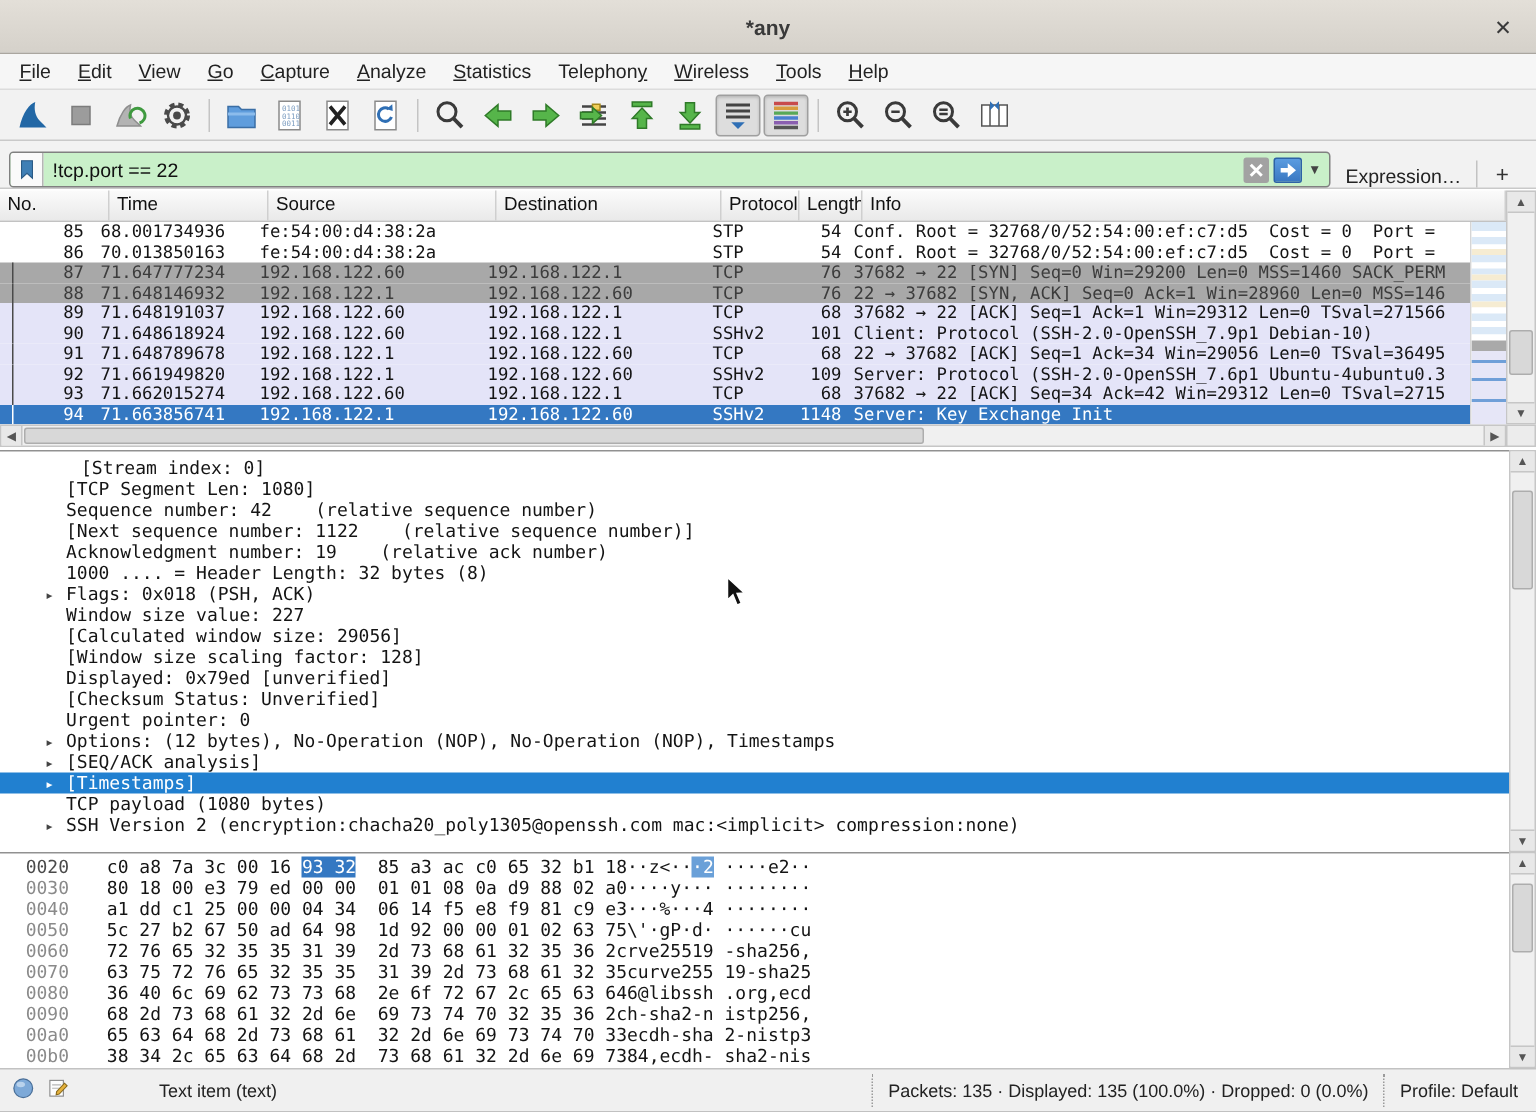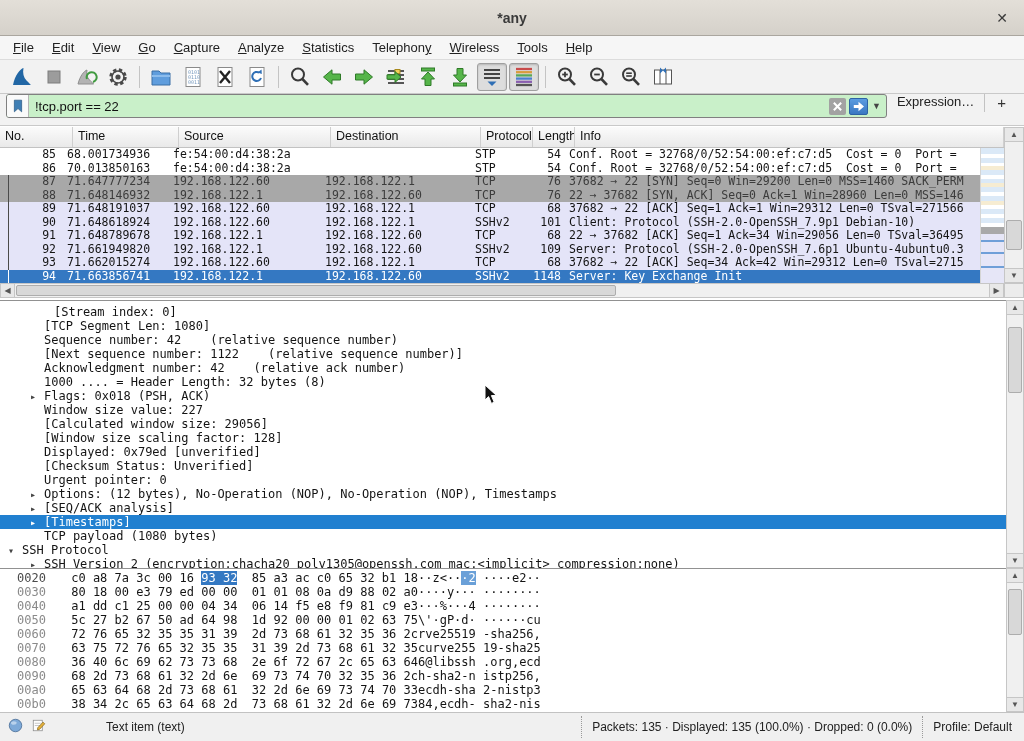--- a/index.html
+++ b/index.html
@@ -23,21 +23,21 @@
   .menu-item u { text-decoration:underline; }
   
   .toolbar { position:absolute; left:0; top:60px; width:1024px; height:34px;
     background:#f2f2f2; border-bottom:1px solid #c9c9c9; display:flex; align-items:center; padding-left:6px;}
   .tbtn { width:30px; height:28px; display:flex; align-items:center; justify-content:center; border:1px solid transparent; border-radius:3px; margin:0 1px;}
   .tbtn.pressed { background:#dddddd; border:1px solid #9f9f9f; box-shadow:inset 0 1px 2px rgba(0,0,0,.18); }
   .tbtn svg { display:block; }
   .tsep { width:1px; height:22px; background:#c4c4c4; margin:0 5px; }
   
   .filterbar { position:absolute; left:0; top:94px; width:1024px; height:32px;
-    background:#f2f2f2; border-bottom:1px solid #c9c9c9; display:flex; align-items:flex-start; padding:0 6px; }
+    background:#f2f2f2; border-bottom:1px solid #c9c9c9; display:flex; align-items:flex-end; padding:0 6px; }
   .filter-field { flex:1; height:24px; border:1px solid #808080; border-radius:3px;
     background:var(--filter-green); display:flex; align-items:center; overflow:hidden; }
   .filter-bookmark { width:22px; height:22px; background:#fafafa; border-right:1px solid #b5b5b5;
     display:flex; align-items:center; justify-content:center; }
   .filter-input { flex:1; border:none; outline:none; background:transparent;
     font-size:13px; color:#111; padding:0 6px; font-family:"Liberation Sans",sans-serif; }
   .filter-clear { width:17px; height:17px; border-radius:2px; background:#a2a2a2;
     display:flex; align-items:center; justify-content:center; margin-right:3px; }
   .filter-apply { width:19px; height:17px; border-radius:2px; background:linear-gradient(#5b9ce0,#3a78c2);
     border:1px solid #2d62a5; display:flex; align-items:center; justify-content:center; margin-right:3px;}
@@ -413,34 +413,33 @@
     <div class="thumb" style="left:15px; width:600px;"></div>
     <div class="arrow right">▶</div>
   </div>
   <div class="corner"></div>
 
   <div class="details">
       <div class="dline" style="padding-left: 40px;"><span class="arrow">&nbsp;</span><span>[Stream index: 0]</span></div>
       <div class="dline" style="padding-left: 30px;"><span class="arrow">&nbsp;</span><span>[TCP Segment Len: 1080]</span></div>
       <div class="dline" style="padding-left: 30px;"><span class="arrow">&nbsp;</span><span>Sequence number: 42    (relative sequence number)</span></div>
       <div class="dline" style="padding-left: 30px;"><span class="arrow">&nbsp;</span><span>[Next sequence number: 1122    (relative sequence number)]</span></div>
-      <div class="dline" style="padding-left: 30px;"><span class="arrow">&nbsp;</span><span>Acknowledgment number: 42    (relative ack number)</span></div>
+      <div class="dline" style="padding-left: 30px;"><span class="arrow">&nbsp;</span><span>Acknowledgment number: 19    (relative ack number)</span></div>
       <div class="dline" style="padding-left: 30px;"><span class="arrow">&nbsp;</span><span>1000 .... = Header Length: 32 bytes (8)</span></div>
       <div class="dline" style="padding-left: 30px;"><span class="arrow">▸</span><span>Flags: 0x018 (PSH, ACK)</span></div>
       <div class="dline" style="padding-left: 30px;"><span class="arrow">&nbsp;</span><span>Window size value: 227</span></div>
       <div class="dline" style="padding-left: 30px;"><span class="arrow">&nbsp;</span><span>[Calculated window size: 29056]</span></div>
       <div class="dline" style="padding-left: 30px;"><span class="arrow">&nbsp;</span><span>[Window size scaling factor: 128]</span></div>
       <div class="dline" style="padding-left: 30px;"><span class="arrow">&nbsp;</span><span>Displayed: 0x79ed [unverified]</span></div>
       <div class="dline" style="padding-left: 30px;"><span class="arrow">&nbsp;</span><span>[Checksum Status: Unverified]</span></div>
       <div class="dline" style="padding-left: 30px;"><span class="arrow">&nbsp;</span><span>Urgent pointer: 0</span></div>
       <div class="dline" style="padding-left: 30px;"><span class="arrow">▸</span><span>Options: (12 bytes), No-Operation (NOP), No-Operation (NOP), Timestamps</span></div>
       <div class="dline" style="padding-left: 30px;"><span class="arrow">▸</span><span>[SEQ/ACK analysis]</span></div>
       <div class="dline sel" style="padding-left: 30px;"><span class="arrow">▸</span><span>[Timestamps]</span></div>
       <div class="dline" style="padding-left: 30px;"><span class="arrow">&nbsp;</span><span>TCP payload (1080 bytes)</span></div>
-      <div class="dline" style="padding-left: 8px;"><span class="arrow">▾</span><span>SSH Protocol</span></div>
       <div class="dline" style="padding-left: 30px;"><span class="arrow">▸</span><span>SSH Version 2 (encryption:chacha20_poly1305@openssh.com mac:&lt;implicit&gt; compression:none)</span></div>
     </div>
   <div class="sb" style="left:1006px; top:300px; width:18px; height:268px;">
     <div class="arrow up">▲</div>
     <div class="thumb" style="top:26px; height:66px;"></div>
     <div class="arrow down">▼</div>
   </div>
 
   <div class="hexpane">
       <div class="hrow first"><span class="h-off">0020</span><span class="h-hex">c0 a8 7a 3c 00 16 <span class="hexsel">93 32</span>  85 a3 ac c0 65 32 b1 18</span><span class="h-ascii">··z&lt;··<span class="asciisel">·2</span> ····e2··</span></div>

